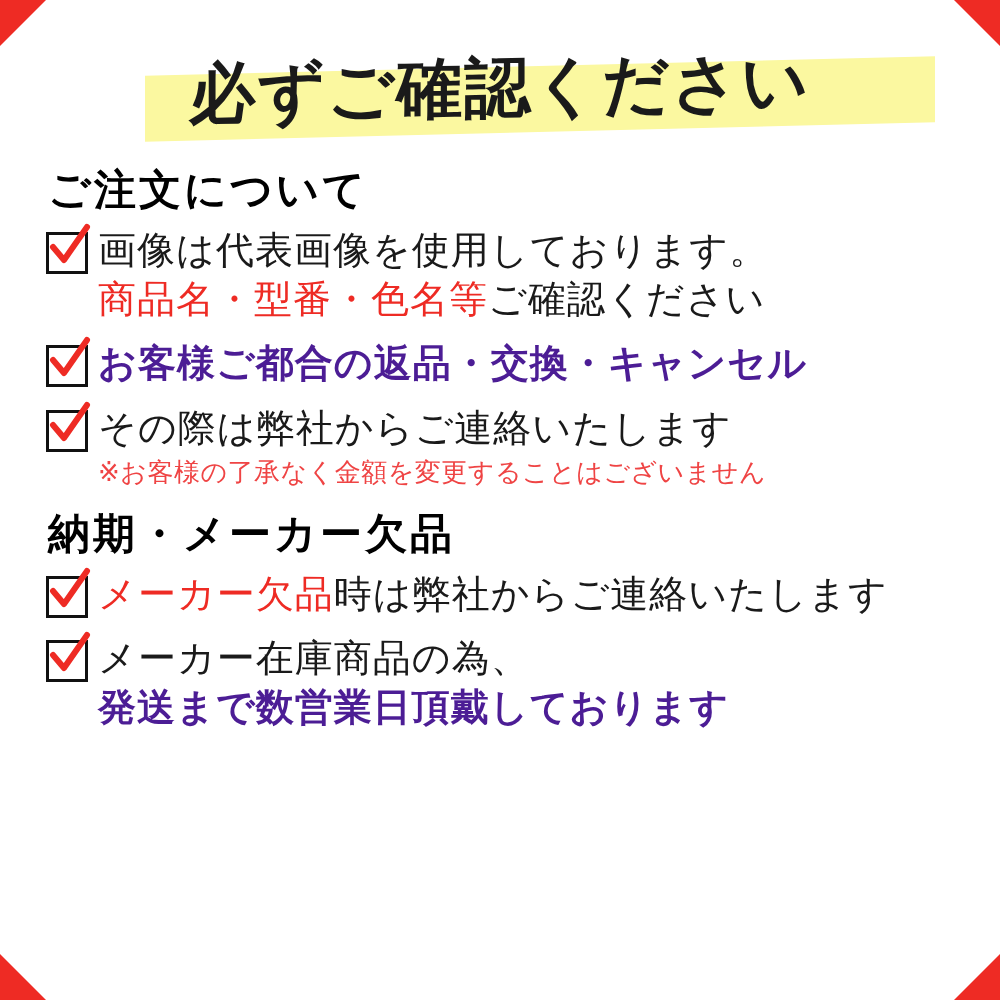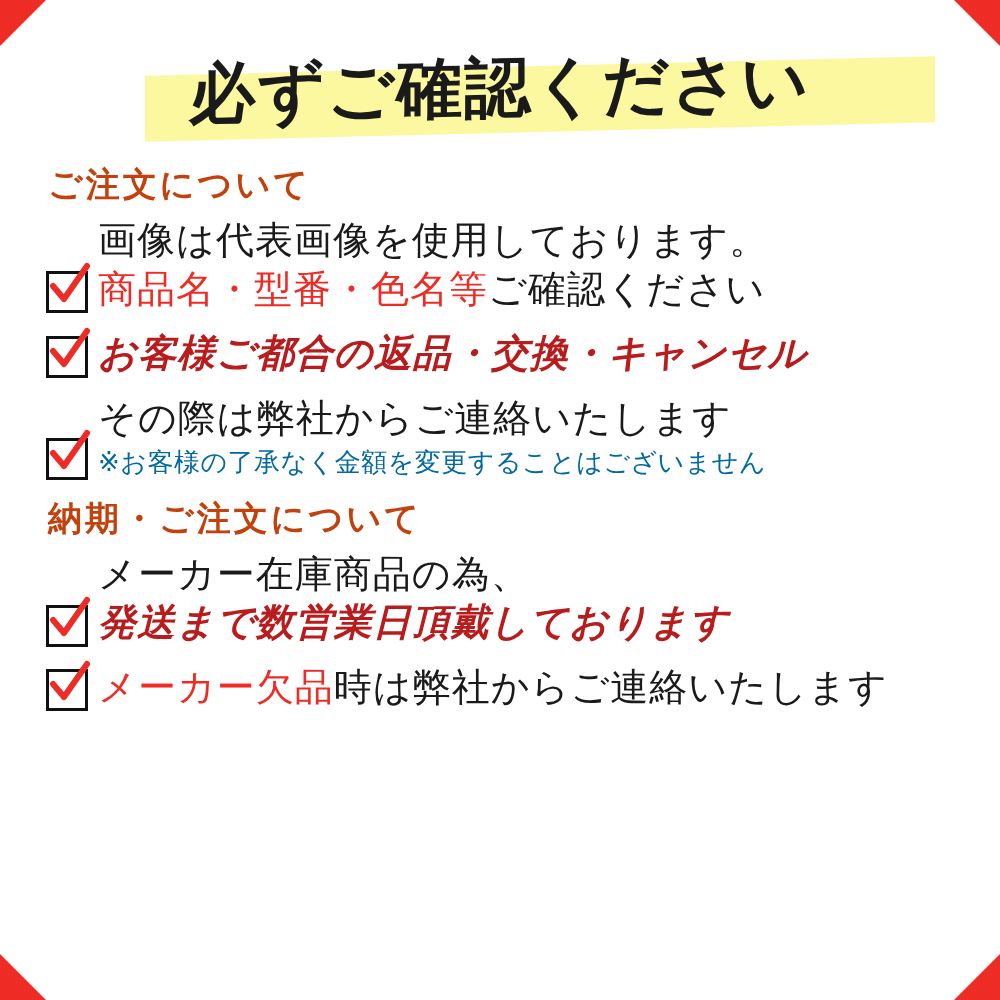--- a/index.html
+++ b/index.html
@@ -72,31 +72,31 @@
     line-height: 1.1;
     font-weight: bold;
     letter-spacing: 2px;
     color: #1a1a1a;
     padding-top: 14px;
     transform: skewY(-1.2deg);
   }
 
   
   .section-heading {
-    font-size: 34px;
+    font-size: 42px;
     font-weight: bold;
-    color: #c2410c;
+    color: #000000;
     letter-spacing: 3px;
     margin: 14px 0 8px 8px;
   }
 
   
   .item {
     display: flex;
-    align-items: flex-end;
+    align-items: flex-start;
     margin: 0 0 16px 6px;
   }
   .checkbox {
     flex: 0 0 auto;
     width: 36px;
     height: 36px;
     border: 3px solid #111;
     position: relative;
     margin-top: 6px;
     margin-right: 10px;
@@ -112,36 +112,35 @@
     flex: 1 1 auto;
   }
   .line {
     font-size: 38px;
     line-height: 1.28;
     color: #1a1a1a;
     letter-spacing: 1px;
     white-space: nowrap;
   }
   .line.red {
-    color: #b91c1c;
+    color: #4c1d95;
     font-weight: bold;
-    font-style: italic;
   }
   .line .red {
     color: #ee2b24;
     font-weight: normal;
   }
   .line .blk {
     color: #1a1a1a;
     font-weight: normal;
     margin-top: 43px;
   }
   .note {
     font-size: 26px;
-    color: #0369a1;
+    color: #ef4444;
     letter-spacing: 0.5px;
     margin-top: 2px;
     white-space: nowrap;
   }
 </style>
 </head>
 <body>
 
 <div class="corner corner-tl"></div>
 <div class="corner corner-tr"></div>
@@ -188,39 +187,39 @@
         </svg>
       </div>
       <div class="item-lines">
         <div class="line">その際は弊社からご連絡いたします</div>
         <div class="note">※お客様の了承なく金額を変更することはございません</div>
       </div>
     </div>
   </div>
 
   <div>
-    <div class="section-heading">納期・ご注文について</div>
+    <div class="section-heading">納期・メーカー欠品</div>
+
+    <div class="item">
+      <div class="checkbox">
+        <svg viewBox="0 0 50 50">
+          <path d="M10 26 L21 39 L44 6" fill="none" stroke="#ee2b24" stroke-width="6" stroke-linecap="round" stroke-linejoin="round"></path>
+        </svg>
+      </div>
+      <div class="item-lines">
+        <div class="line"><span class="red">メーカー欠品</span><span class="blk">時は弊社からご連絡いたします</span></div>
+      </div>
+    </div>
 
     <div class="item">
       <div class="checkbox">
         <svg viewBox="0 0 50 50">
           <path d="M10 26 L21 39 L44 6" fill="none" stroke="#ee2b24" stroke-width="6" stroke-linecap="round" stroke-linejoin="round"></path>
         </svg>
       </div>
       <div class="item-lines">
         <div class="line">メーカー在庫商品の為、</div>
         <div class="line red">発送まで数営業日頂戴しております</div>
       </div>
     </div>
-
-    <div class="item">
-      <div class="checkbox">
-        <svg viewBox="0 0 50 50">
-          <path d="M10 26 L21 39 L44 6" fill="none" stroke="#ee2b24" stroke-width="6" stroke-linecap="round" stroke-linejoin="round"></path>
-        </svg>
-      </div>
-      <div class="item-lines">
-        <div class="line"><span class="red">メーカー欠品</span><span class="blk">時は弊社からご連絡いたします</span></div>
-      </div>
-    </div>
   </div>
 
 </div>
 
 </body></html>

